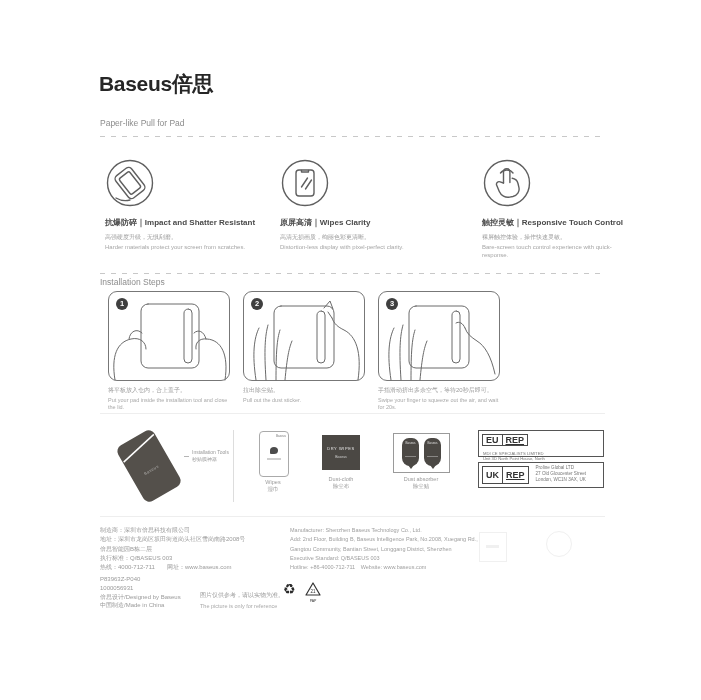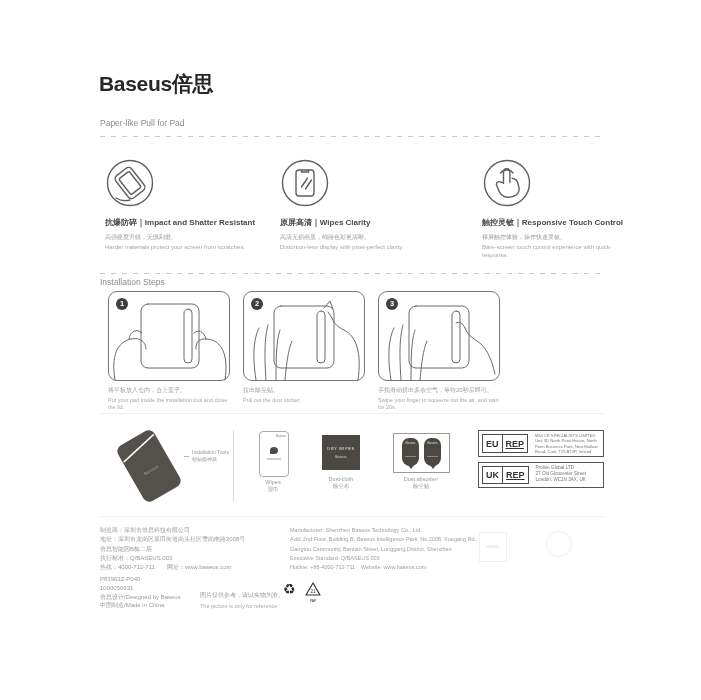--- a/index.html
+++ b/index.html
@@ -236,21 +236,21 @@
     <div class="tag">
       <span class="tag-brand">Baseus</span>
       <div class="tag-line"></div>
     </div>
   </div>
   <div class="abs acc-label" style="left:391px;top:476px;">
     <div>Dust absorber</div>
     <div>除尘贴</div>
   </div>
 
-  <div class="abs rep-box" style="top:430px;height:27px;">
+  <div class="abs rep-box" style="top:430px;height:27px;flex-direction:column;">
     <div class="rep-badges">
       <div class="rep-cell">EU</div>
       <div class="rep-cell">REP</div>
     </div>
     <div class="rep-addr">
       <div>MDI CE SPECIALISTS LIMITED</div>
       <div>Unit 3D North Point House, North</div>
       <div>Point Business Park, New Mallow</div>
       <div>Road, Cork, T23 AT2P, Ireland</div>
     </div>

